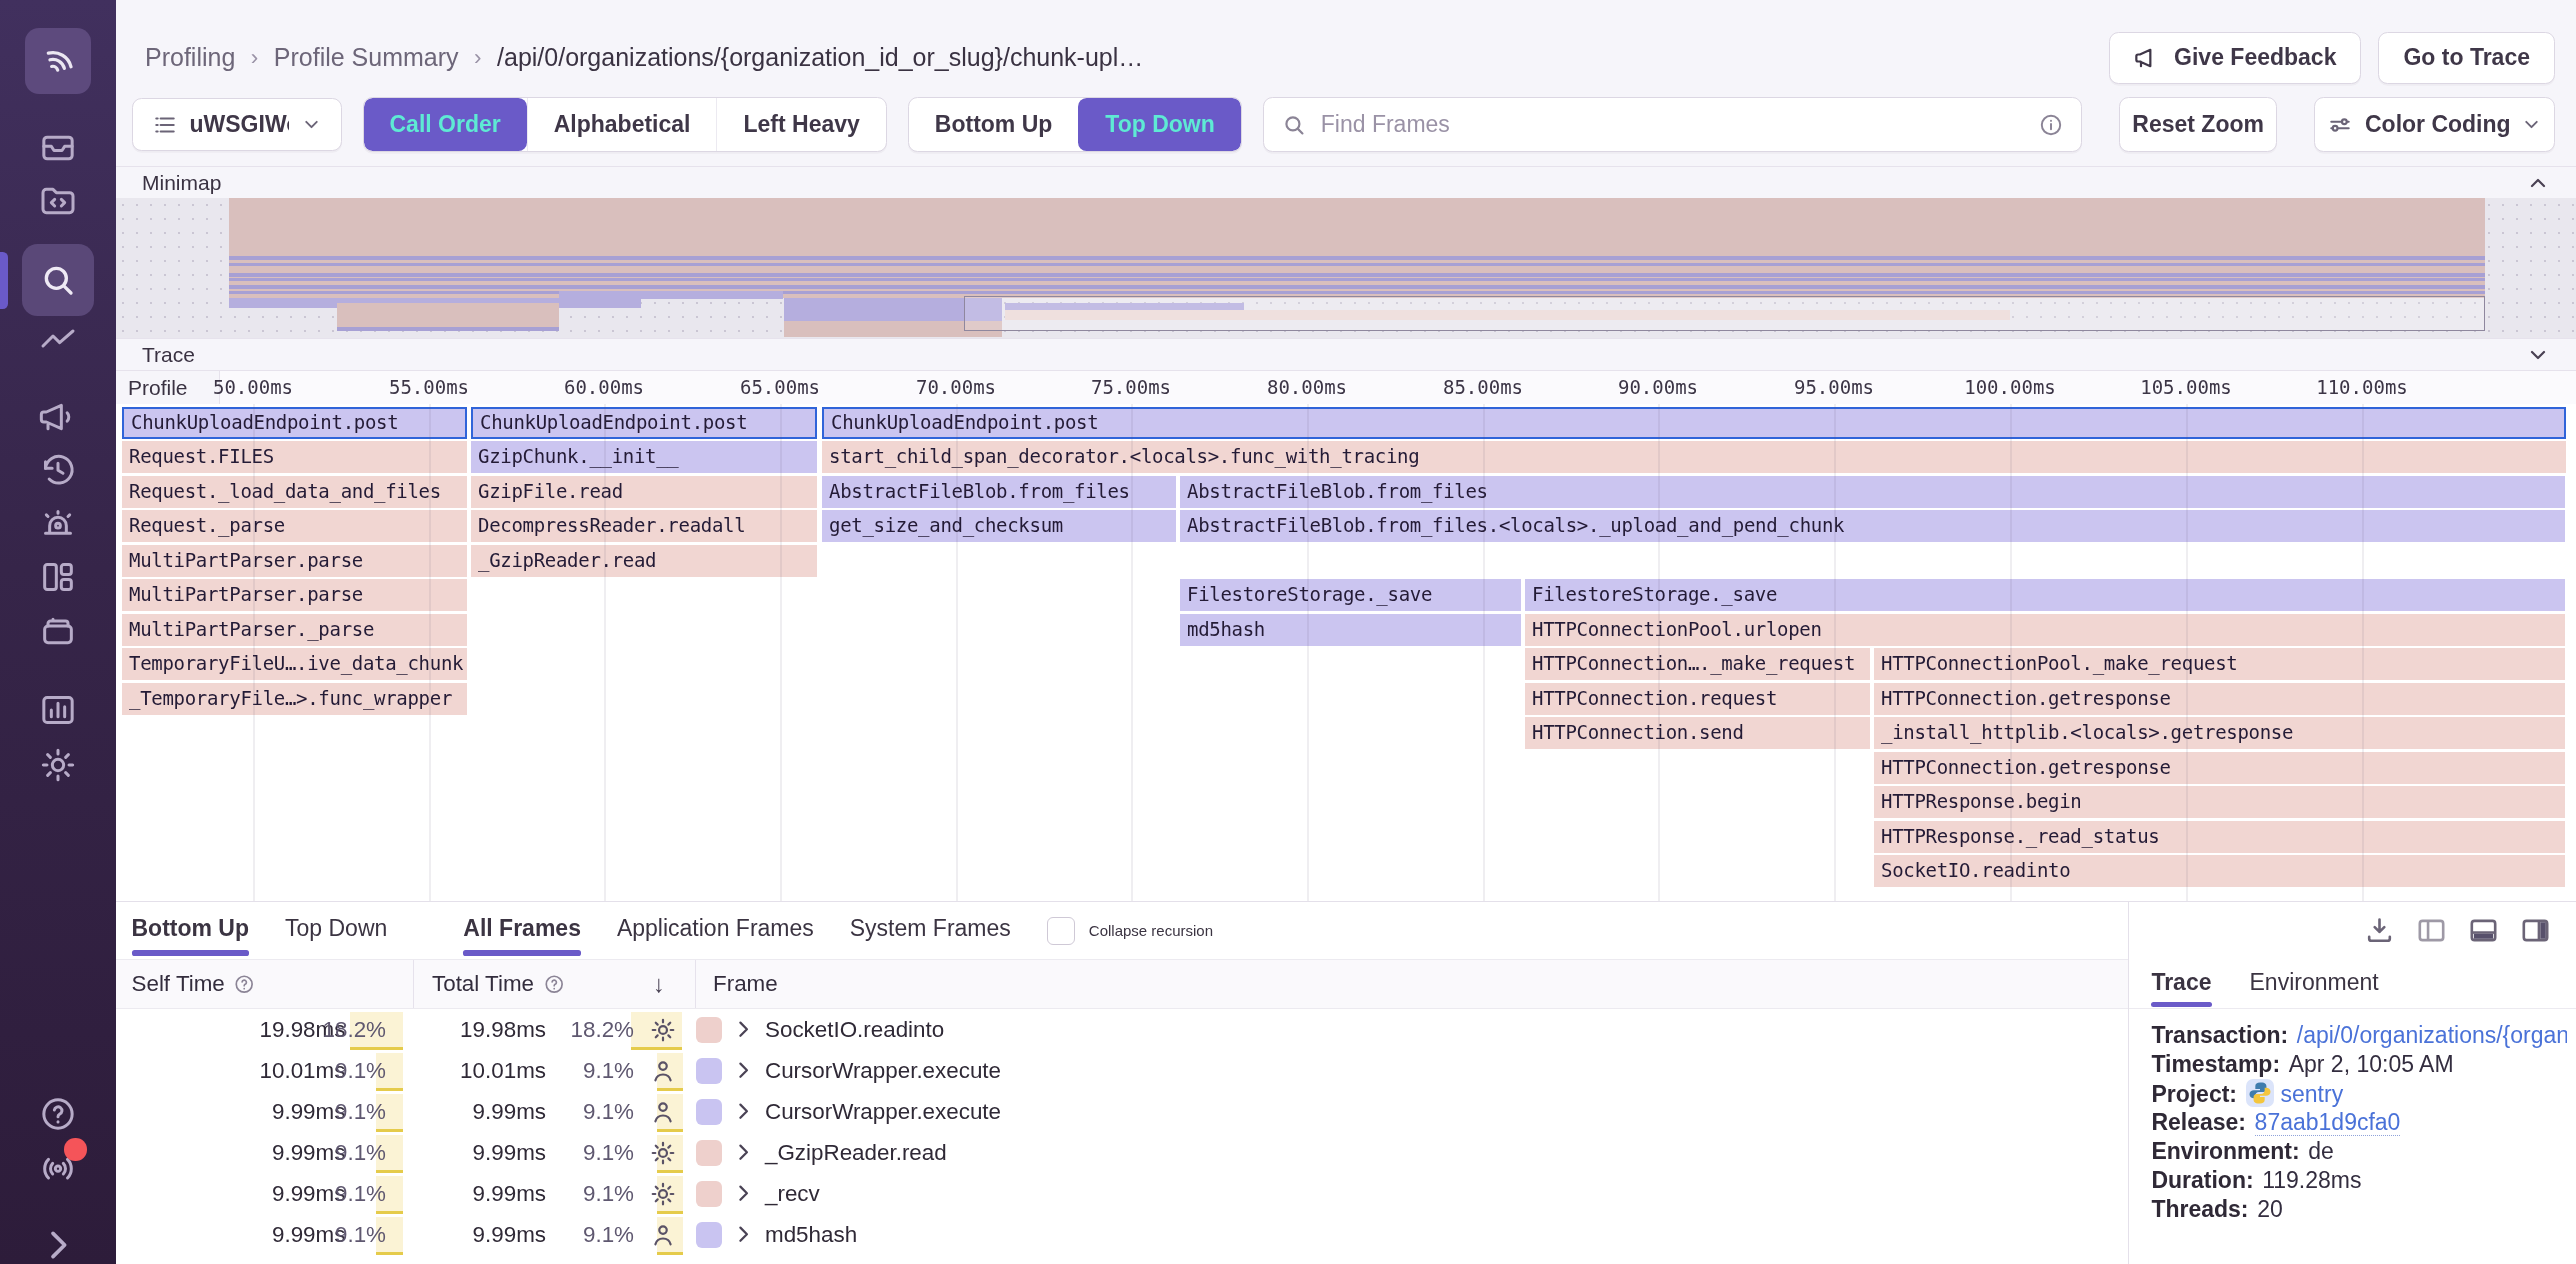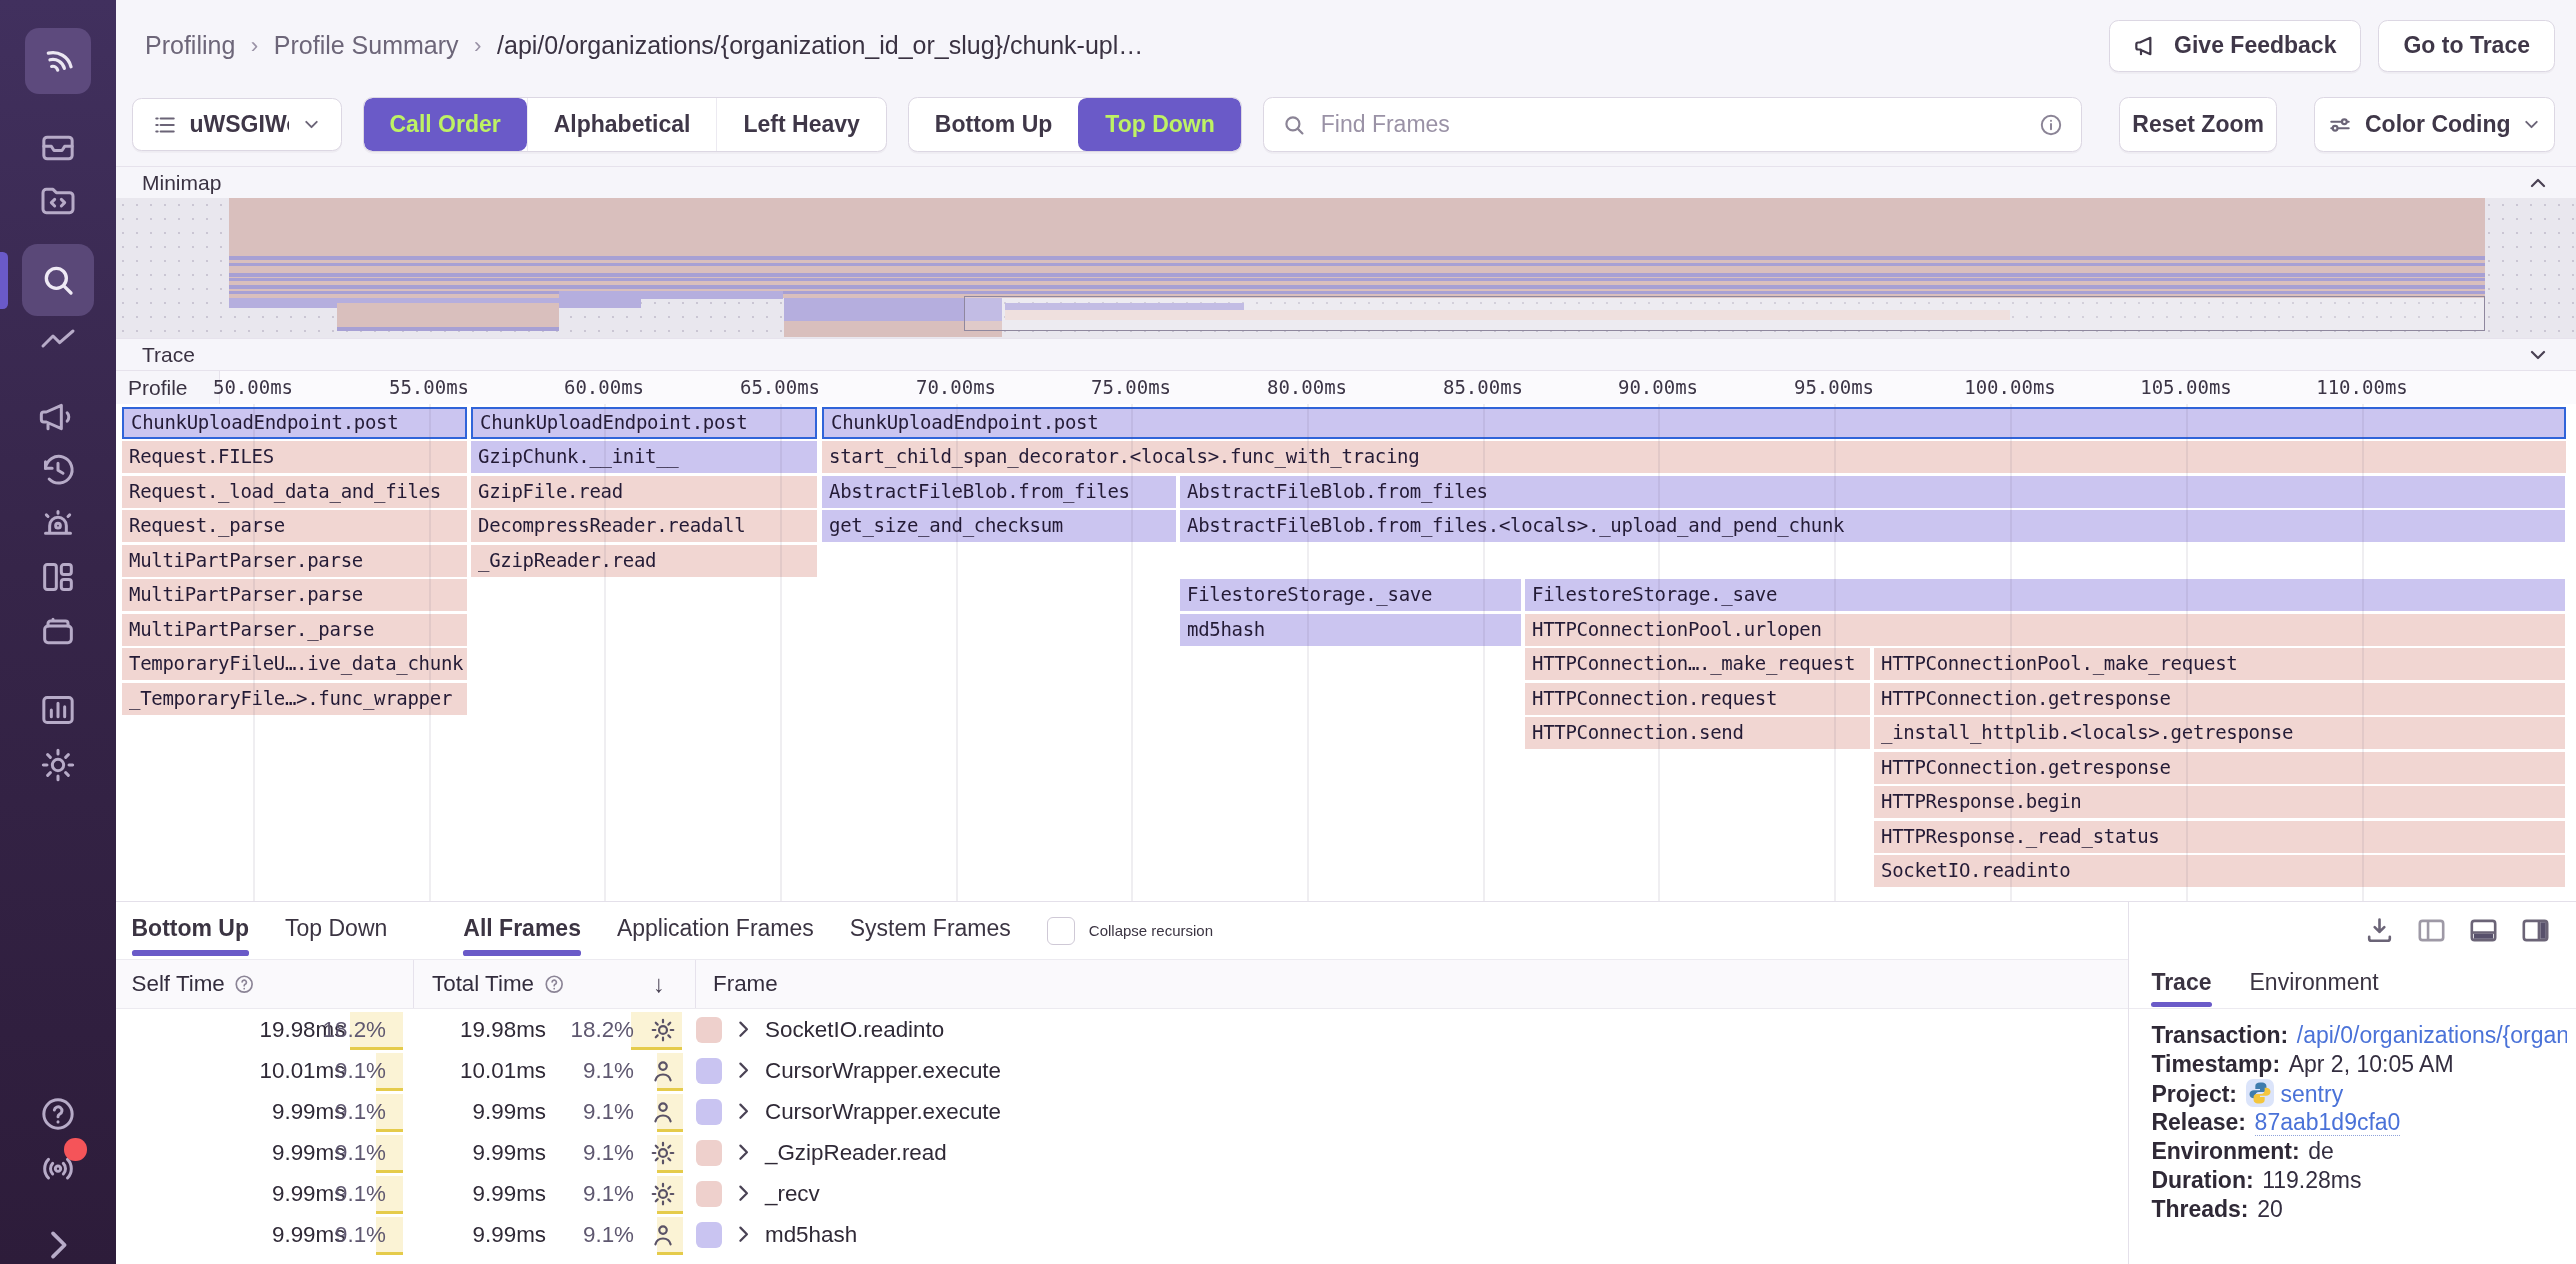--- a/index.html
+++ b/index.html
@@ -13,41 +13,41 @@
   .logo-tile{width:66px;height:66px;border-radius:14px;background:#5d4a7d;
     display:flex;align-items:center;justify-content:center;}
   .side-ic{width:40px;height:40px;color:#b7abc8;}
   .side-active{width:72px;height:72px;border-radius:15.5px;background:#5a4878;
     display:flex;align-items:center;justify-content:center;}
   .side-active .side-ic{color:#efeaf5;}
   .active-pill{position:absolute;left:0;top:252px;width:7.8px;height:57px;
     background:#6a5ac8;border-radius:0 5.2px 5.2px 0;}
   .red-dot{position:absolute;right:-8.6px;top:-8.6px;width:22.4px;height:22.4px;border-radius:50%;background:#f55459;}
   
-  .topbar{position:absolute;left:116px;top:4px;right:0;height:83px;}
+  .topbar{position:absolute;left:116px;top:16px;right:0;height:83px;}
   .breadcrumb{position:absolute;left:29px;top:0;height:83px;display:flex;align-items:center;
     font-size:25px;color:#6d6679;white-space:nowrap;}
   .crumb-sep{margin:0 15.5px;color:#9a92a6;font-size:22.4px;}
   .crumb-last{color:#3a3242;font-weight:500;}
   .top-actions{position:absolute;right:21px;top:15.5px;display:flex;gap:17px;}
   .btn{background:#fff;border:0.9px solid #dcd7e3;border-radius:9.5px;height:50px;
     display:flex;align-items:center;padding:0 24px;font-size:23px;font-weight:700;color:#3f3748;
     box-shadow:0 1.7px 0 rgba(40,30,60,.04);white-space:nowrap;}
   .btn .bic{width:28px;height:28px;margin-right:12px;color:#3f3748;}
   
   .toolbar{position:absolute;left:116px;top:83px;right:0;height:83px;display:flex;align-items:center;
     padding:0 21px 0 15.5px;box-sizing:border-box;gap:21px;}
   .ctl{height:53px;background:#fff;border:0.9px solid #dcd7e3;border-radius:9.5px;
     box-shadow:0 1.7px 0 rgba(40,30,60,.04);display:flex;align-items:center;font-size:23px;font-weight:700;color:#3f3748;}
   .thread-sel{padding:0 19px;width:210px;box-sizing:border-box;}
   .thread-sel .lbl{margin:0 12px;overflow:hidden;white-space:nowrap;flex:1;}
   .seg{padding:0;overflow:hidden;}
   .seg>div{padding:0 26px;line-height:53px;font-weight:600;color:#3f3748;border-left:1.7px solid #eceaf1;cursor:default;white-space:nowrap;}
   .seg>div:first-child{border-left:none;}
-  .seg>div.on{background:#6a5ac8;color:#bef264;border-left-color:transparent;border-radius:8.6px;font-weight:700;}
+  .seg>div.on{background:#6a5ac8;color:#5eead4;border-left-color:transparent;border-radius:8.6px;font-weight:700;}
   .searchbox{flex:1;padding:0 17px;font-weight:400;}
   .searchbox input{flex:1;border:none;outline:none;background:transparent;font-size:23px;
     font-family:"Liberation Sans",sans-serif;color:#3f3748;margin-left:12px;}
   .searchbox input::placeholder{color:#9a92a6;}
   .mini-ic{width:26px;height:26px;color:#6b6477;flex:none;}
   .plain-btn{padding:0 12px;white-space:nowrap;margin-left:16px;}
   
   .sec-head{position:absolute;left:116px;right:0;height:33px;background:#f6f5fa;
     border-top:0.9px solid #e6e2ec;border-bottom:0.9px solid #e6e2ec;display:flex;align-items:center;
     padding:0 26px;box-sizing:border-box;font-size:21px;color:#3a3242;}

